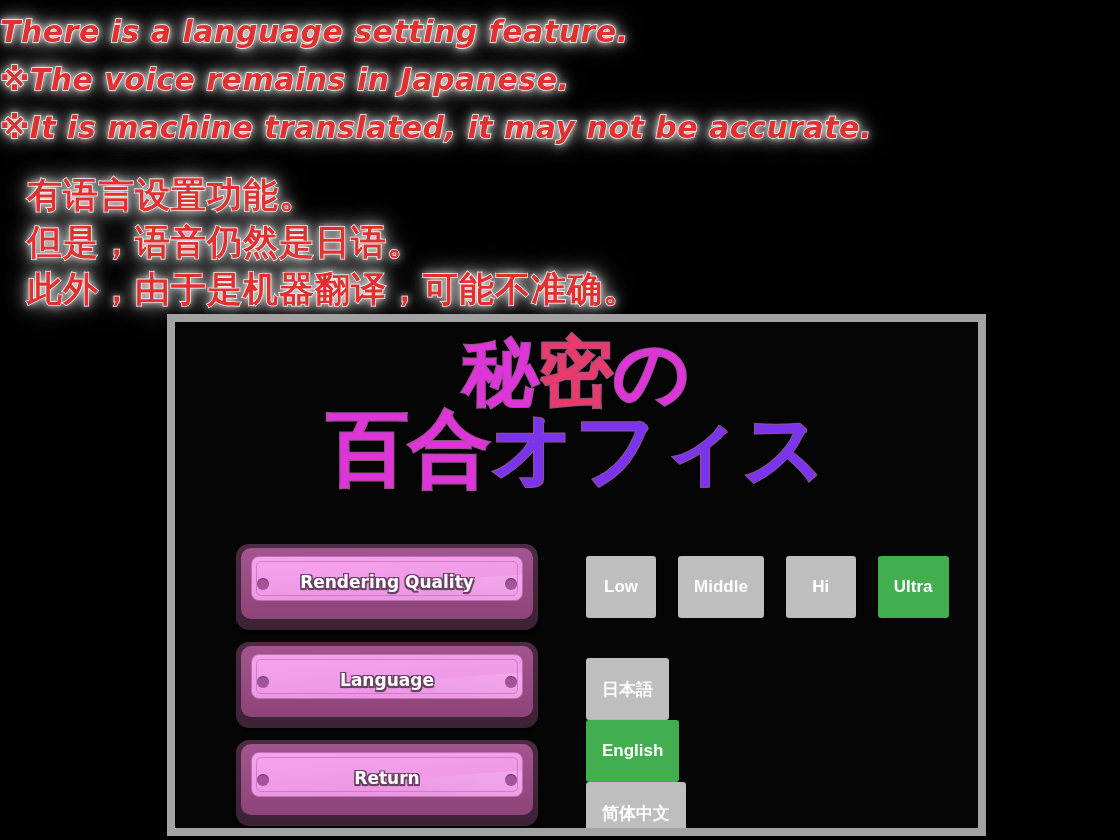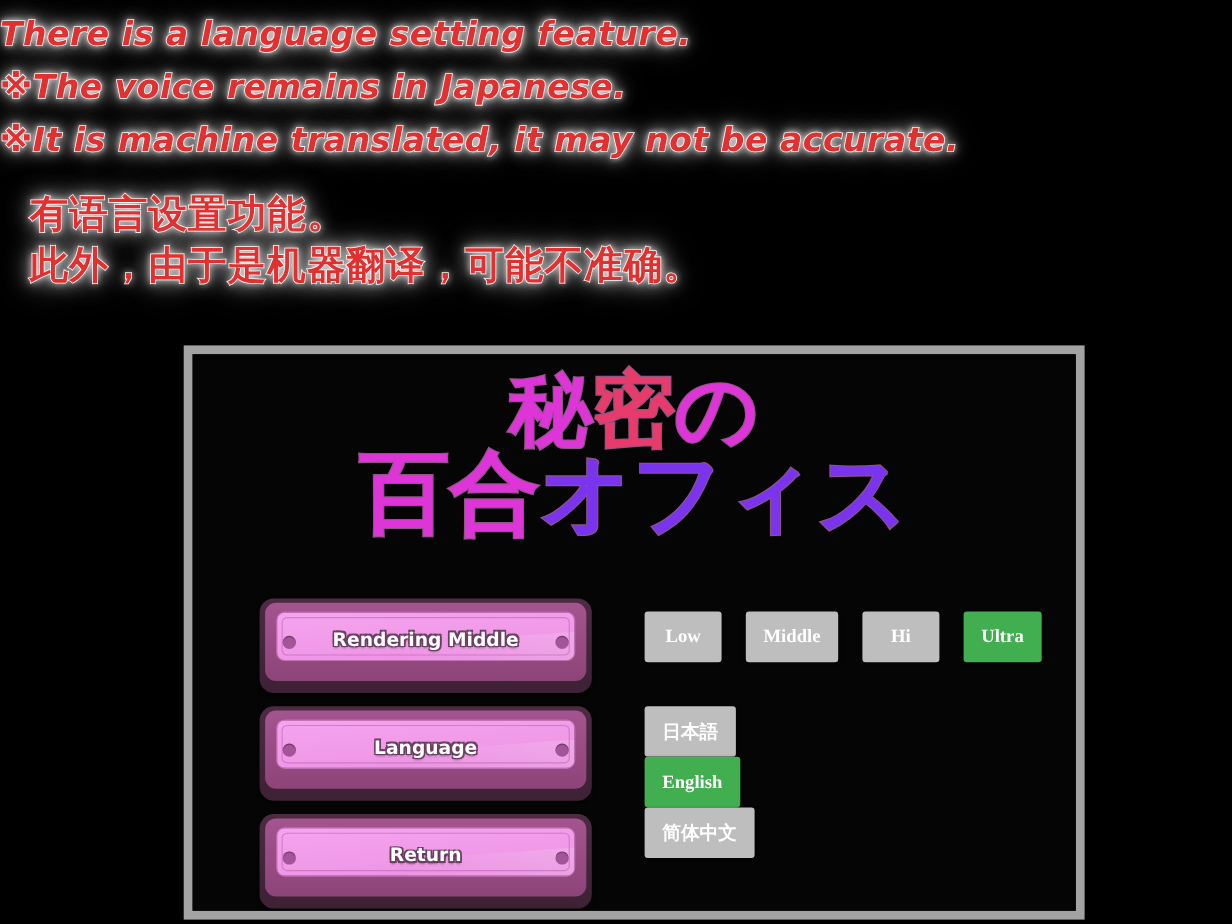--- a/index.html
+++ b/index.html
@@ -201,29 +201,29 @@
     top: 12px;
     width: 390px;
   }
   .option-row {
     display: flex;
     align-items: flex-start;
   }
   #option-row-language { margin-top: 40px; flex-direction: column; }
 
   .option-btn {
-    height: 46px;
+    height: 62px;
     min-width: 70px;
     padding: 0 16px;
     margin-right: 22px;
     border: none;
     border-radius: 3px;
     background: #bebebe;
     color: #ffffff;
-    font-family: Liberation Serif, serif;
+    font-family: Liberation Sans, sans-serif;
     font-size: 17px;
     font-weight: bold;
     cursor: pointer;
     box-shadow: 0 1px 2px rgba(0,0,0,0.55);
     display: inline-flex;
     align-items: center;
     justify-content: center;
     white-space: nowrap;
   }
   .option-btn.selected {
@@ -235,20 +235,21 @@
 <body>
 
 <div id="notice-banner">
 
   <div class="notice-en" id="notice-en-1">There is a language setting feature.</div>
   <div class="notice-en" id="notice-en-2">※The voice remains in Japanese.</div>
   <div class="notice-en" id="notice-en-3">※It is machine translated, it may not be accurate.</div>
 
   <div id="notice-zh-block">
     <div class="notice-zh">有语言设置功能。</div>
+    <div class="notice-zh">但是，语音仍然是日语。</div>
     <div class="notice-zh">此外，由于是机器翻译，可能不准确。</div>
   </div>
 </div>
 
 <div id="game-window">
   <div id="game-screen">
 
     <div id="title-logo">
       <div class="logo-line" id="logo-line-1"><span class="logo-ch" style="color: rgb(221, 53, 216);">秘</span><span class="logo-ch" style="color: rgb(230, 59, 107);">密</span><span class="logo-ch" style="color: rgb(221, 53, 216);">の</span></div>
       <div class="logo-line" id="logo-line-2"><span class="logo-ch" style="color: rgb(221, 53, 216);">百</span><span class="logo-ch" style="color: rgb(221, 53, 216);">合</span><span class="logo-ch" style="color: rgb(123, 52, 238);">オ</span><span class="logo-ch" style="color: rgb(123, 52, 238);">フ</span><span class="logo-ch" style="color: rgb(123, 52, 238);">ィ</span><span class="logo-ch" style="color: rgb(123, 52, 238);">ス</span></div>
@@ -259,21 +260,21 @@
       <div id="menu-column">
 
         <div class="menu-plate">
           <div class="plate-mid">
             <div class="plate-face">
               <div class="plate-sheen"></div>
               <div class="plate-inner-line"></div>
             </div>
             <div class="plate-dot left"></div>
             <div class="plate-dot right"></div>
-            <div class="plate-label">Rendering Middle</div>
+            <div class="plate-label">Rendering Quality</div>
           </div>
         </div>
 
         <div class="menu-plate">
           <div class="plate-mid">
             <div class="plate-face">
               <div class="plate-sheen"></div>
               <div class="plate-inner-line"></div>
             </div>
             <div class="plate-dot left"></div>

